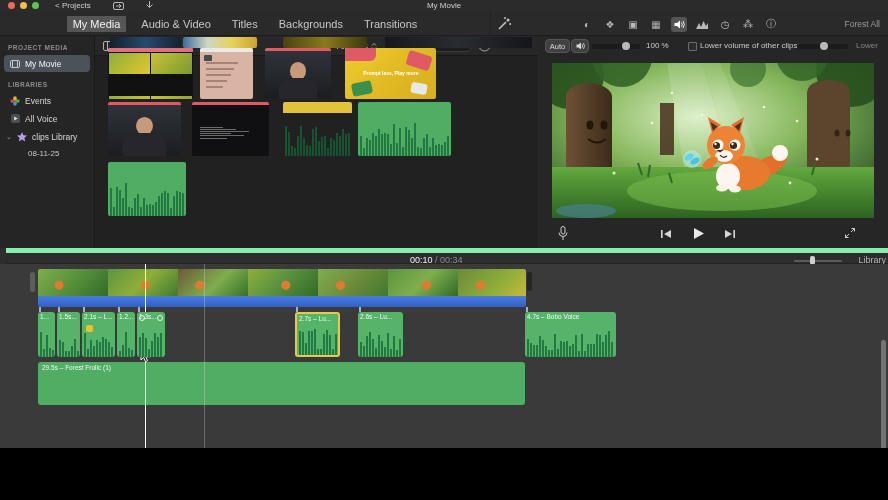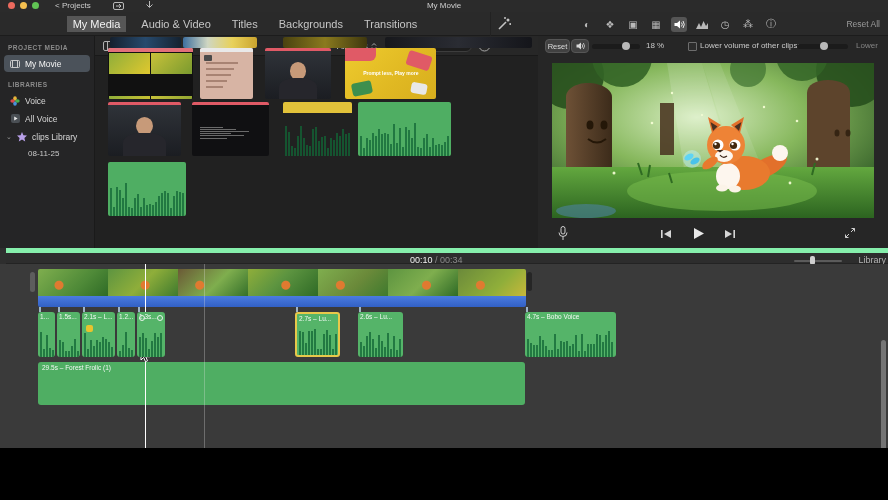--- a/index.html
+++ b/index.html
@@ -200,21 +200,21 @@
             </div>
             <div class="aicon">
               <svg width="12" height="9">
                 <path d="M0 9L3 3l2 4 2.5-6L10 6l2-3v6z" fill="currentColor"></path>
               </svg>
             </div>
             <div class="aicon">◷</div>
             <div class="aicon">⁂</div>
             <div class="aicon">ⓘ</div>
           </div>
-        <div class="abs" id="reset-all">Reset All</div>
+        <div class="abs" id="reset-all">Forest All</div>
       </div>
     </div>
 
     <div class="abs" id="sidebar">
         <div class="sb-h">PROJECT MEDIA</div>
         <div class="sb-row sel">
           <div class="sb-ic">
             <svg width="10" height="8">
               <rect x="0.5" y="0.5" width="9" height="7" rx="1" fill="none" stroke="#c9c9c9"></rect>
               <line x1="2.5" y1="0.5" x2="2.5" y2="7.5" stroke="#c9c9c9"></line>
@@ -228,21 +228,21 @@
           <div class="sb-ic">
             <svg width="10" height="10">
               <g>
                 <ellipse cx="5" cy="2.5" rx="1.8" ry="2.2" fill="#e8b43a"></ellipse>
                 <ellipse cx="5" cy="7.5" rx="1.8" ry="2.2" fill="#4a90d9"></ellipse>
                 <ellipse cx="2.5" cy="5" rx="2.2" ry="1.8" fill="#d94a4a"></ellipse>
                 <ellipse cx="7.5" cy="5" rx="2.2" ry="1.8" fill="#49b04a"></ellipse>
               </g>
             </svg>
           </div>
-          <span>Voice</span>
+          <span>Events</span>
         </div>
         <div class="sb-row">
           <div class="sb-ic">
             <svg width="9" height="9">
               <rect width="9" height="9" rx="2" fill="#4a4f54"></rect>
               <path d="M3.2 2.4l3.4 2.1-3.4 2.1z" fill="#e8e8e8"></path>
             </svg>
           </div>
           <span>All Voice</span>
         </div>
@@ -421,31 +421,31 @@
             <div class="wbar" style="left: 65px; height: 19.7125px;"></div>
             <div class="wbar" style="left: 68px; height: 24.559px;"></div>
             <div class="wbar" style="left: 71px; height: 24.2005px;"></div>
             <div class="wbar" style="left: 74px; height: 23.0067px;"></div>
           </div>
         </div>
     </div>
 
     <div class="abs" id="rightpanel">
       <div class="abs" id="audiorow">
-        <div class="abs pill" style="left:7px;top:3px;width:23px;height:12px;">Reset</div>
+        <div class="abs pill" style="left:7px;top:3px;width:23px;height:12px;">Auto</div>
         <div class="abs pill" style="left:33px;top:3px;width:16px;height:12px;">
           <svg width="9" height="8">
               <path d="M0.5 2.5h2l2.5-2v7l-2.5-2h-2z" fill="#d8d8d8"></path>
               <path d="M6 2.2q1.4 1.8 0 3.6M7.4 1q2.2 3 0 6" stroke="#d8d8d8" fill="none" stroke-width=".8"></path>
             </svg>
         </div>
         <div class="abs slider" style="left:54px;top:8px;width:48px;">
           <div class="knob" style="left:30px;"></div>
         </div>
-        <div class="abs lbl" style="left:108px;">18 %</div>
+        <div class="abs lbl" style="left:108px;">100 %</div>
         <div class="abs" id="cb"></div>
         <div class="abs lbl" style="left:162px;">Lower volume of other clips:</div>
         <div class="abs slider" style="left:259px;top:8px;width:51px;">
           <div class="knob" style="left:23px;"></div>
         </div>
         <div class="abs lbl" style="left:318px;color:#858585;">Lower</div>
       </div>
 
       <div class="abs" id="viewer">
         <svg width="322" height="155" viewBox="0 0 322 155">

